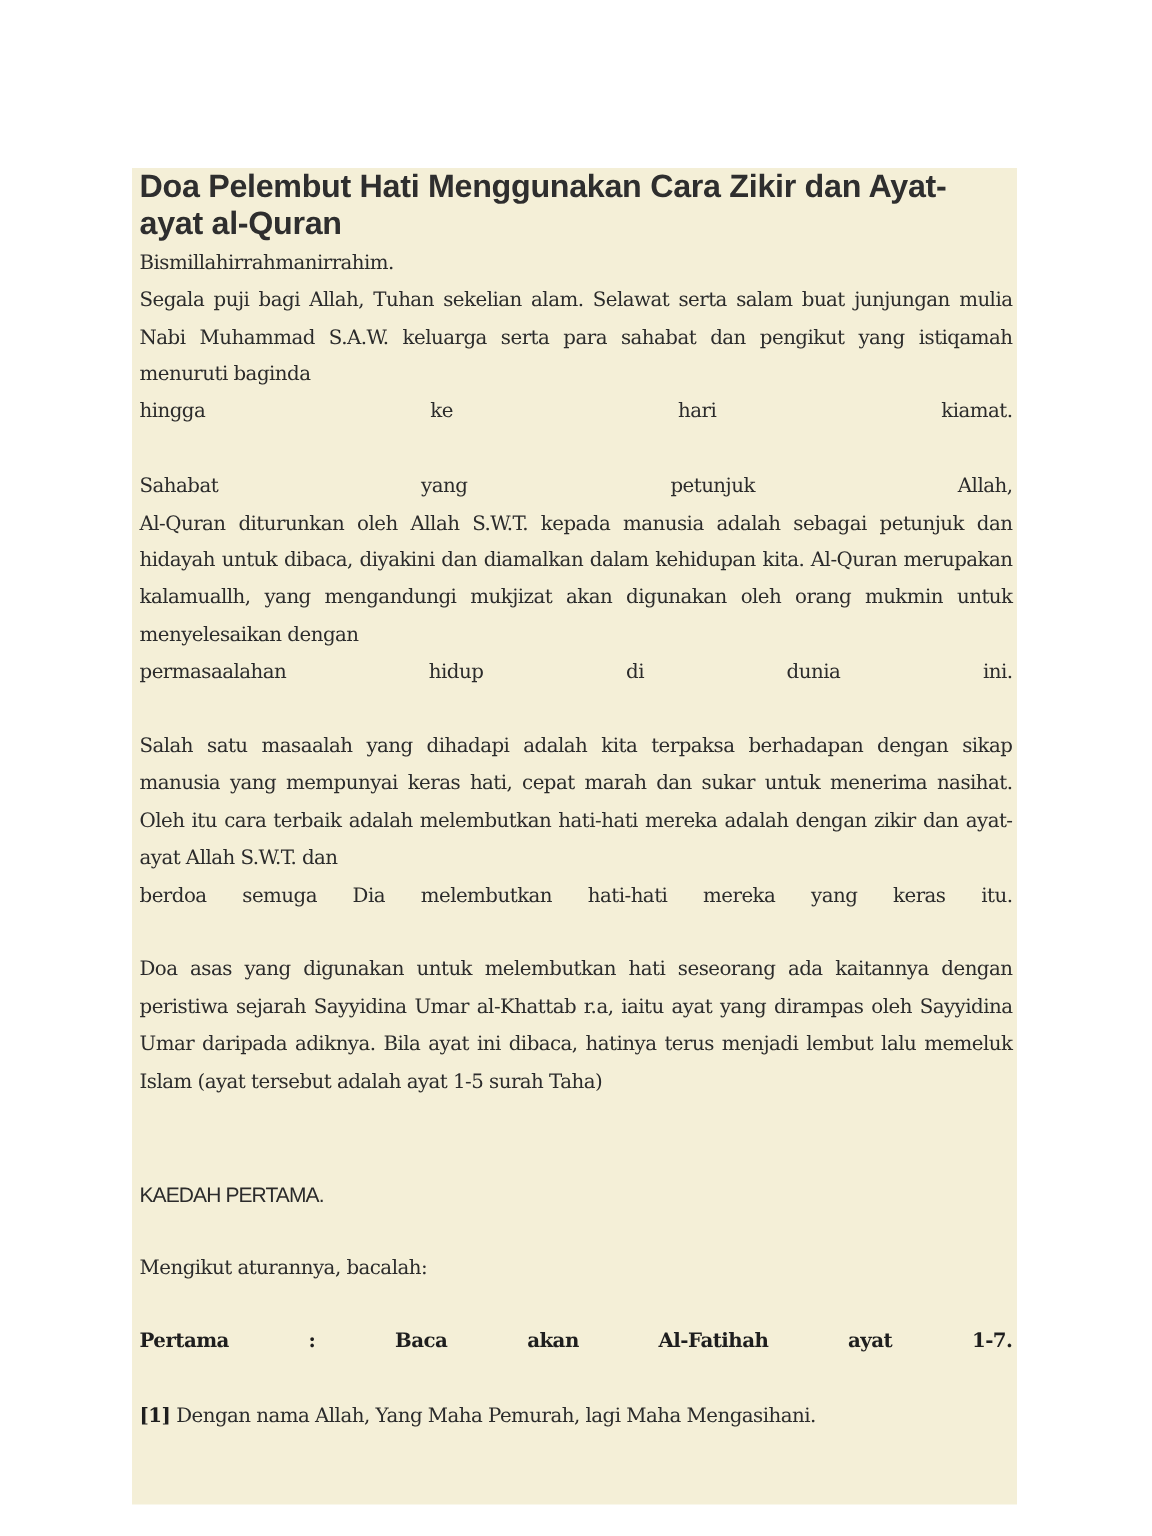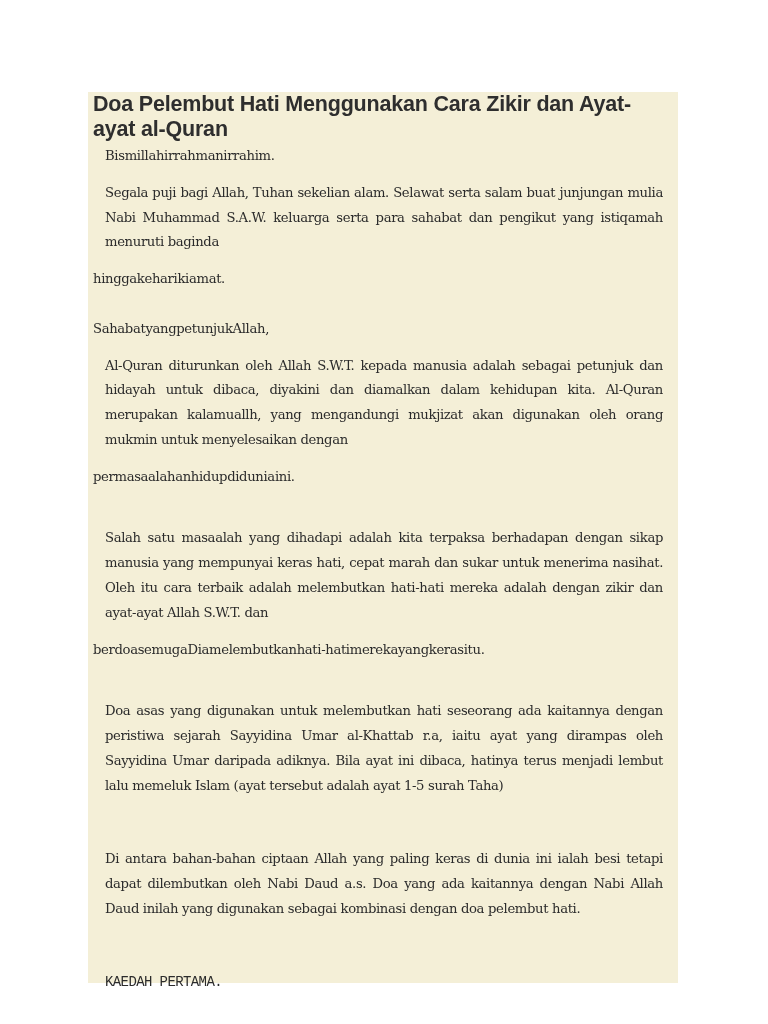--- a/index.html
+++ b/index.html
@@ -1,20 +1,20 @@
 <!DOCTYPE html>
 <html><head>
 <meta charset="utf-8">
 <style>
   html, body { margin: 0; padding: 0; background: #ffffff; }
   body { width: 768px; height: 1024px; position: relative; overflow: hidden; }
   .page {
     position: absolute;
     left: 88px;
-    top: 92px;
+    top: 112px;
     width: 590px;
     height: 891px;
     background: #f4efd7;
   }
   .content {
     position: absolute;
     left: 5px;
     top: 0;
     width: 582px;
     color: #2b2b2b;
@@ -26,29 +26,29 @@
     margin: 0;
     padding-top: 0px;
     font-family: "Liberation Sans", sans-serif;
     font-weight: bold;
     font-size: 21.5px;
     line-height: 25px;
     color: #2e2e2e;
     letter-spacing: -0.2px;
   }
   p {
-    margin: 12px;
+    margin: 0;
     line-height: 24.8px;
     text-align: justify;
   }
   .blank { height: 24.8px; }
   .bismillah { margin-top: 2px; }
-  .bold { font-weight: normal; color: #1e1e1e; }
-  .spread { display: flex; justify-content: flex-start; line-height: 24.8px; }
-  .caps { font-family: Liberation Mono, monospace; font-size: 14px; letter-spacing: -0.6px; }
+  .bold { font-weight: bold; color: #1e1e1e; }
+  .spread { display: flex; justify-content: space-between; line-height: 24.8px; }
+  .caps { font-family: Liberation Sans, sans-serif; font-size: 14px; letter-spacing: -0.6px; }
 </style>
 </head>
 <body>
 
 <div class="page">
   <div class="content">
 
     <h1>
       <span>Doa Pelembut Hati Menggunakan Cara Zikir dan Ayat-</span><br>
       <span>ayat al-Quran</span>
@@ -95,28 +95,28 @@
       <span>keras</span>
       <span>itu.</span>
     </div>
 
     <div class="blank"></div>
 
     <p>Doa asas yang digunakan untuk melembutkan hati seseorang ada kaitannya dengan peristiwa sejarah Sayyidina Umar al-Khattab r.a, iaitu ayat yang dirampas oleh Sayyidina Umar daripada adiknya. Bila ayat ini dibaca, hatinya terus menjadi lembut lalu memeluk Islam (ayat tersebut adalah ayat 1-5 surah Taha)</p>
 
     <div class="blank"></div>
 
-    <p>Di antara bahan-bahan ciptaan Allah yang paling keras di dunia ini ialah besi tetapi dapat dilembutkan oleh Nabi Daud a.s. Doa yang ada kaitannya dengan Nabi Allah Daud inilah yang digunakan sebagai kombinasi dengan doa pelembut hati.</p>
 
     <div class="blank"></div>
 
     <p class="caps">KAEDAH PERTAMA.</p>
 
     <div class="blank"></div>
 
+    <p>Mengikut aturannya, bacalah:</p>
 
     <div class="blank"></div>
 
     <div class="spread bold">
       <span>Pertama</span>
       <span>:</span>
       <span>Baca</span>
       <span>akan</span>
       <span>Al-Fatihah</span>
       <span>ayat</span>

